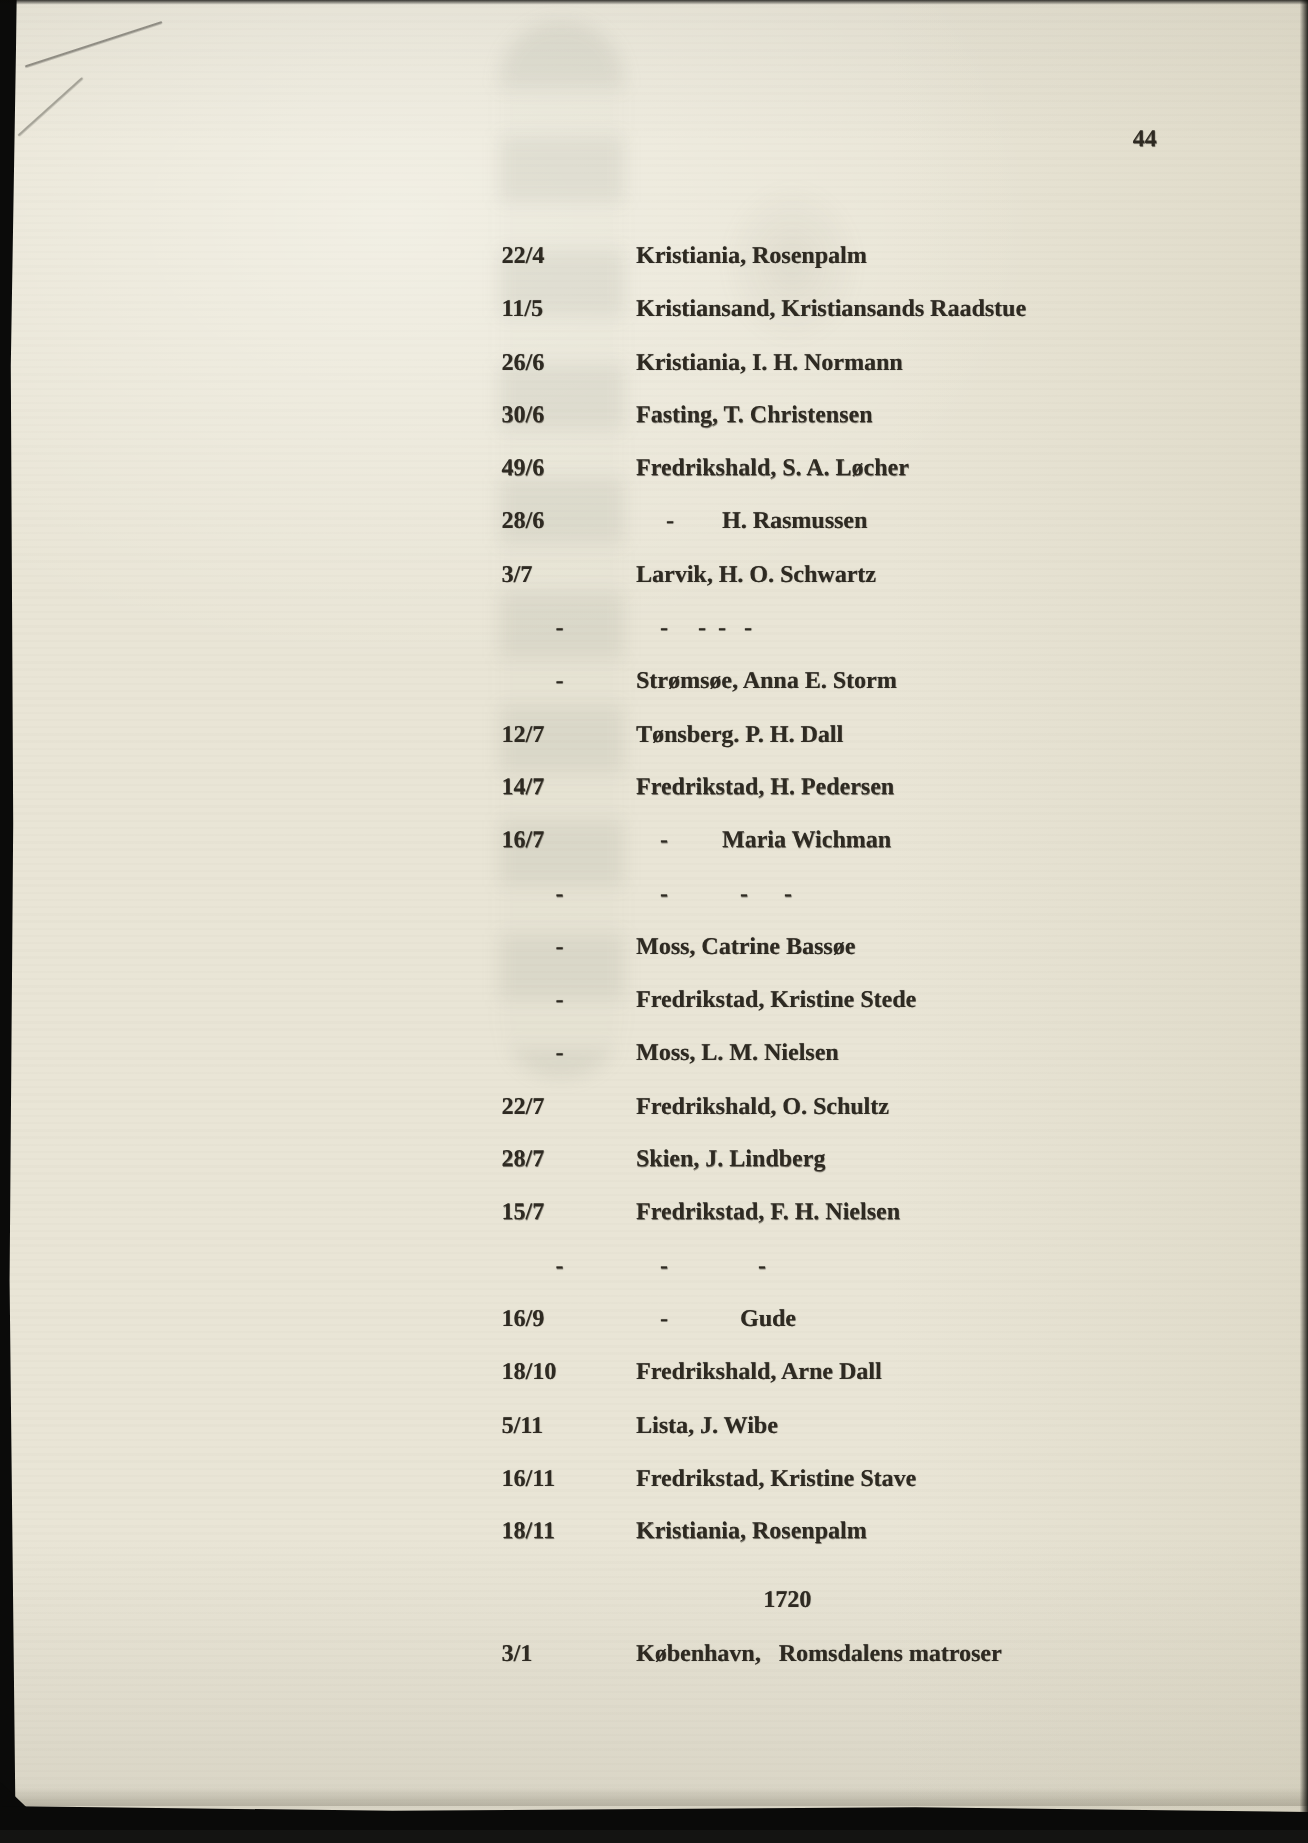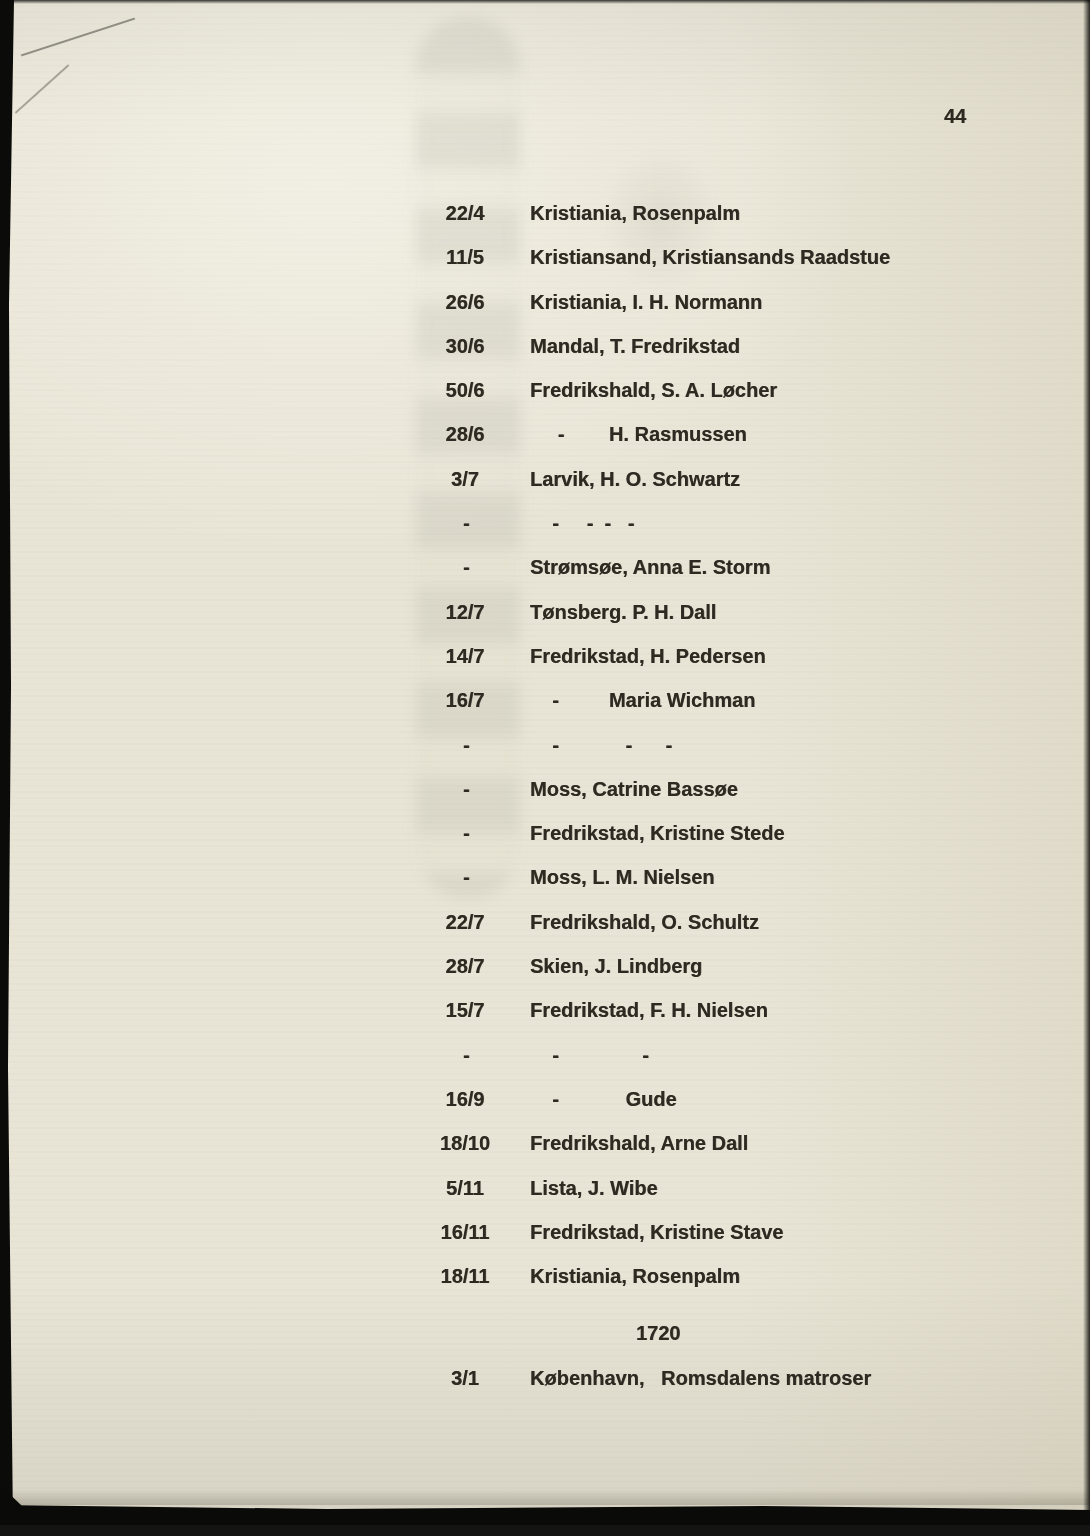--- a/index.html
+++ b/index.html
@@ -11,21 +11,21 @@
     position: relative;
     width: 1090px;
     height: 1525px;
     overflow: hidden;
     background:
       radial-gradient(900px 620px at 30% 12%, rgba(255,255,250,0.40), rgba(255,255,250,0) 60%),
       linear-gradient(to right, rgba(230,226,212,0) 68%, rgba(198,192,168,0.28) 100%),
       linear-gradient(to bottom, rgba(0,0,0,0.04), rgba(0,0,0,0) 8%, rgba(0,0,0,0) 84%, rgba(110,104,86,0.14) 100%),
       repeating-linear-gradient(0deg, rgba(60,55,40,0.015) 0 2px, rgba(0,0,0,0) 2px 6px),
       var(--paper, #e9e5d6);
-    font-family: Liberation Sans, sans-serif;
+    font-family: Liberation Serif, serif;
     color: var(--ink, #2e2a22);
   }
 
   
   .typewriter {
     font-size: 20px;
     font-weight: 700;
     line-height: 1;
     letter-spacing: 0;
     color: var(--ink, #2e2a22);
@@ -45,21 +45,21 @@
     right: 0;
   }
   .row {
     position: relative;
     height: 44.3px;
   }
   .row .date {
     position: absolute;
     left: 418px;
     width: 94px;
-    text-align: center;
+    text-align: left;
     white-space: pre;
   }
   .row .text {
     position: absolute;
     left: 530px;
     white-space: pre;
   }
   .row-nodate .date,
   .row-dashes .date {
     text-align: left;
@@ -176,24 +176,24 @@
       <div class="row row-entry">
         <span class="date">11/5</span>
         <span class="text">Kristiansand, Kristiansands Raadstue</span>
       </div>
       <div class="row row-entry">
         <span class="date">26/6</span>
         <span class="text">Kristiania, I. H. Normann</span>
       </div>
       <div class="row row-entry">
         <span class="date">30/6</span>
-        <span class="text">Mandal, T. Fredrikstad</span>
-      </div>
-      <div class="row row-entry">
-        <span class="date">50/6</span>
+        <span class="text">Fasting, T. Christensen</span>
+      </div>
+      <div class="row row-entry">
+        <span class="date">49/6</span>
         <span class="text">Fredrikshald, S. A. Løcher</span>
       </div>
       <div class="row row-ditto">
         <span class="date">28/6</span>
         <span class="text">     -        H. Rasmussen</span>
       </div>
       <div class="row row-entry">
         <span class="date">3/7</span>
         <span class="text">Larvik, H. O. Schwartz</span>
       </div>

